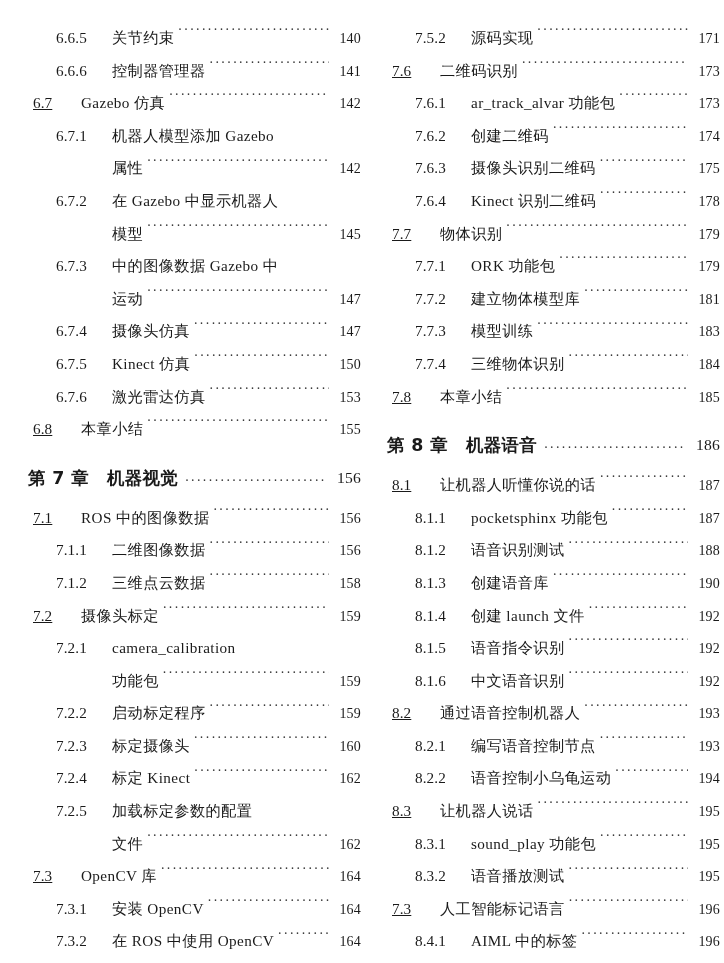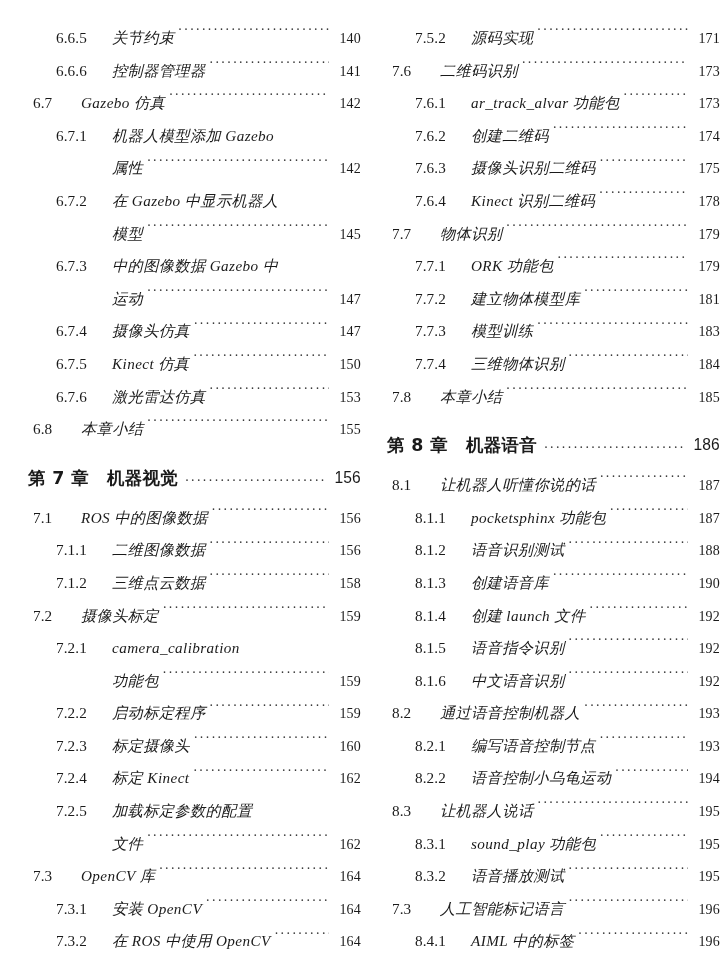--- a/index.html
+++ b/index.html
@@ -41,28 +41,27 @@
     white-space: nowrap;
   }
 
   .num {
     flex: 0 0 auto;
     text-align: left;
     letter-spacing: 0.1px;
   }
 
   
-  .lv2 .num { width: 48px; padding-left: 9px; }
+  .lv2 .num { width: 48px; padding-left: 9px; text-decoration: underline; }
   
   .lv3 .num { width: 56px; padding-left: 32px; }
 
   .title {
     flex: 0 0 auto;
     padding-right: 3px;
-    font-style: italic;
   }
 
   .leader {
     flex: 1 1 auto;
     position: relative;
     overflow: hidden;
     height: 1em;
     margin: 0 2px 0 1px;
   }
   .leader::before {
@@ -112,21 +111,21 @@
     padding-right: 4px;
   }
   .chapter .leader { margin-left: 3px; }
   .chapter .leader::before {
     font-family: "Liberation Serif", "DejaVu Serif", serif;
     font-weight: normal;
     font-size: 14px;
     letter-spacing: 2.4px;
   }
   .chapter .pageno {
-    font-family: Liberation Sans, sans-serif;
+    font-family: Liberation Serif, serif;
     font-weight: normal;
     font-size: 15.6px;
     width: 32px;
   }
 
   .cjk { letter-spacing: 0.4px; }
 </style>
 </head>
 <body>
 

